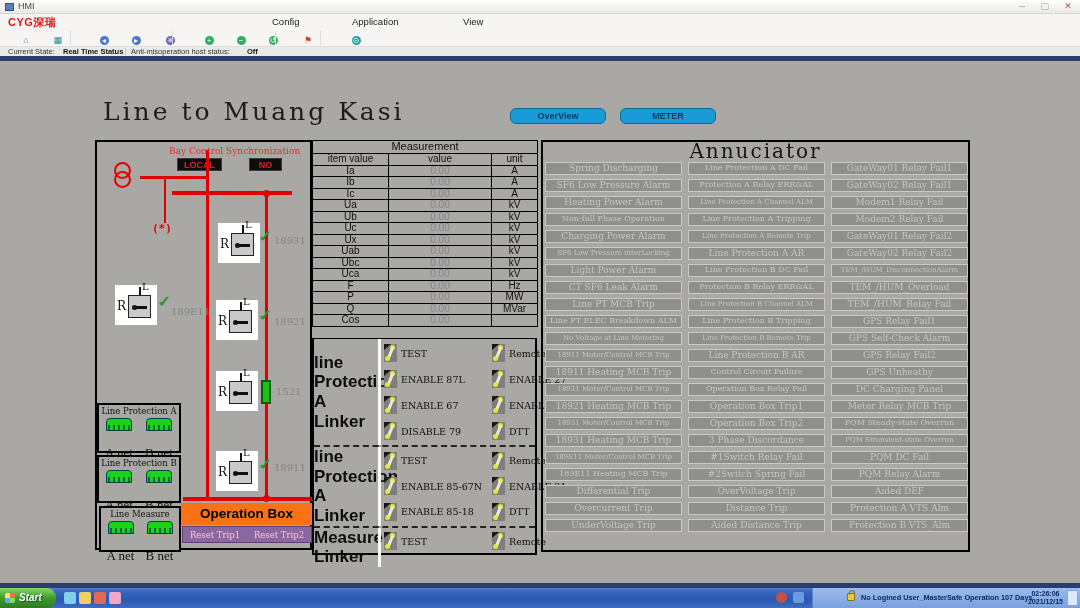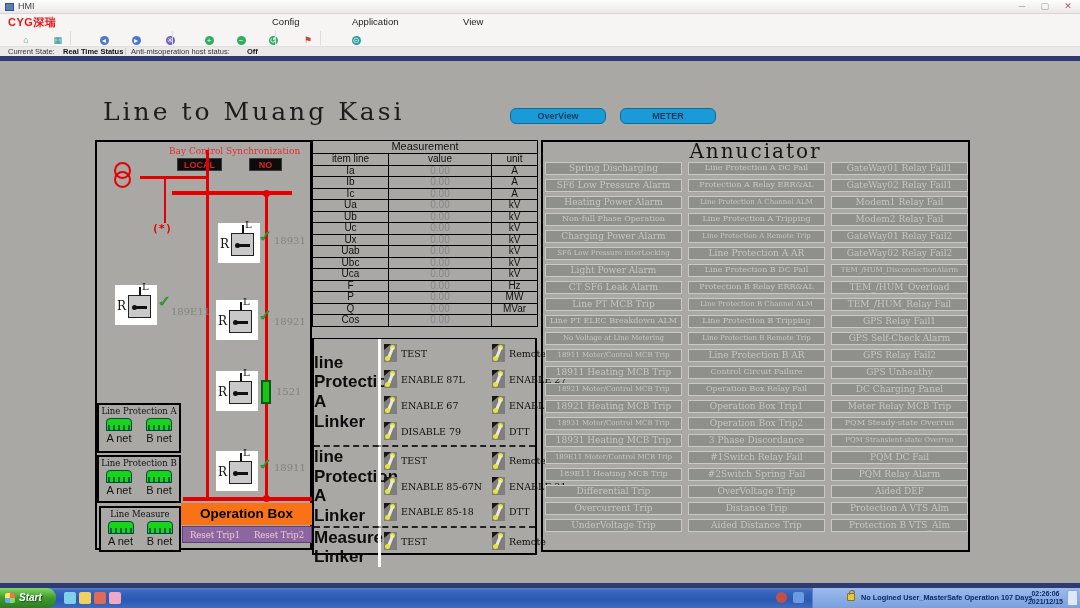--- a/index.html
+++ b/index.html
@@ -55,21 +55,21 @@
   .check{position:absolute;color:#35a035;font-size:16px;font-weight:bold;font-family:"DejaVu Sans",sans-serif;text-shadow:1px 0 #2a7d2a}
   .closed-rect{position:absolute;width:10px;height:24px;background:#17c517;border:2px solid #0a5a0a}
   .sw-label{position:absolute;font-family:"DejaVu Serif",serif;font-size:10px;color:#84847f}
 
   .pbox{position:absolute;border:2px solid #000;background:#a9a8a5;padding:1px 0}
   .pbox-title{font-family:"DejaVu Serif",serif;font-size:8.5px;text-align:center;color:#111;white-space:nowrap}
   .pbox-ports{display:flex;justify-content:space-around;margin-top:2px}
   .port{display:flex;flex-direction:column;align-items:center}
   .rj45{width:26px;height:13px;background:#1ad41a;border:1px solid #044;border-radius:4px 4px 0 0;position:relative}
   .rj45::after{content:'';position:absolute;left:1px;right:1px;bottom:0;height:5px;background:repeating-linear-gradient(90deg,#064 0 2px,transparent 2px 5px)}
-  .port-label{font-family:Liberation Sans, sans-serif;font-size:11px;color:#111;margin-top:1px}
+  .port-label{font-family:Liberation Serif, serif;font-size:13px;color:#111;margin-top:14px}
 
   .opbox{position:absolute;left:181px;top:503px;width:131px;height:22px;background:#f97316;text-align:center;font-weight:bold;font-size:13.5px;line-height:21px;color:#000}
   .opbar{position:absolute;left:182px;top:526px;width:130px;height:17px;background:#8a67a0;border:1px solid #5e4175;display:flex;align-items:center;justify-content:space-around}
   .opbar .rbtn{font-family:"DejaVu Serif",serif;font-size:8.5px;color:#f3c8d2;cursor:pointer;white-space:nowrap}
 
   
   .meas{position:absolute;left:312px;top:140px;width:225px}
   .meas table{width:100%;border-collapse:collapse;table-layout:fixed}
   .meas th,.meas td{border:1px solid #000;padding:0;text-align:center;font-size:10px;line-height:1.05;height:11.3px;color:#111;font-weight:normal;overflow:hidden}
   .meas th.big{font-size:11px;height:13px}
@@ -278,21 +278,21 @@
       <colgroup>
           <col style="width:76px">
           <col style="width:103px">
           <col style="width:46px">
         </colgroup>
       <thead>
         <tr>
             <th class="big" colspan="3">Measurement</th>
           </tr>
         <tr>
-          <th>item line</th>
+          <th>item value</th>
           <th>value</th>
           <th>unit</th>
         </tr>
       </thead>
       <tbody id="meas-rows">
           <tr>
             <td class="m-item">Ia</td>
             <td class="m-value">0.00</td>
             <td class="m-unit">A</td>
           </tr>

